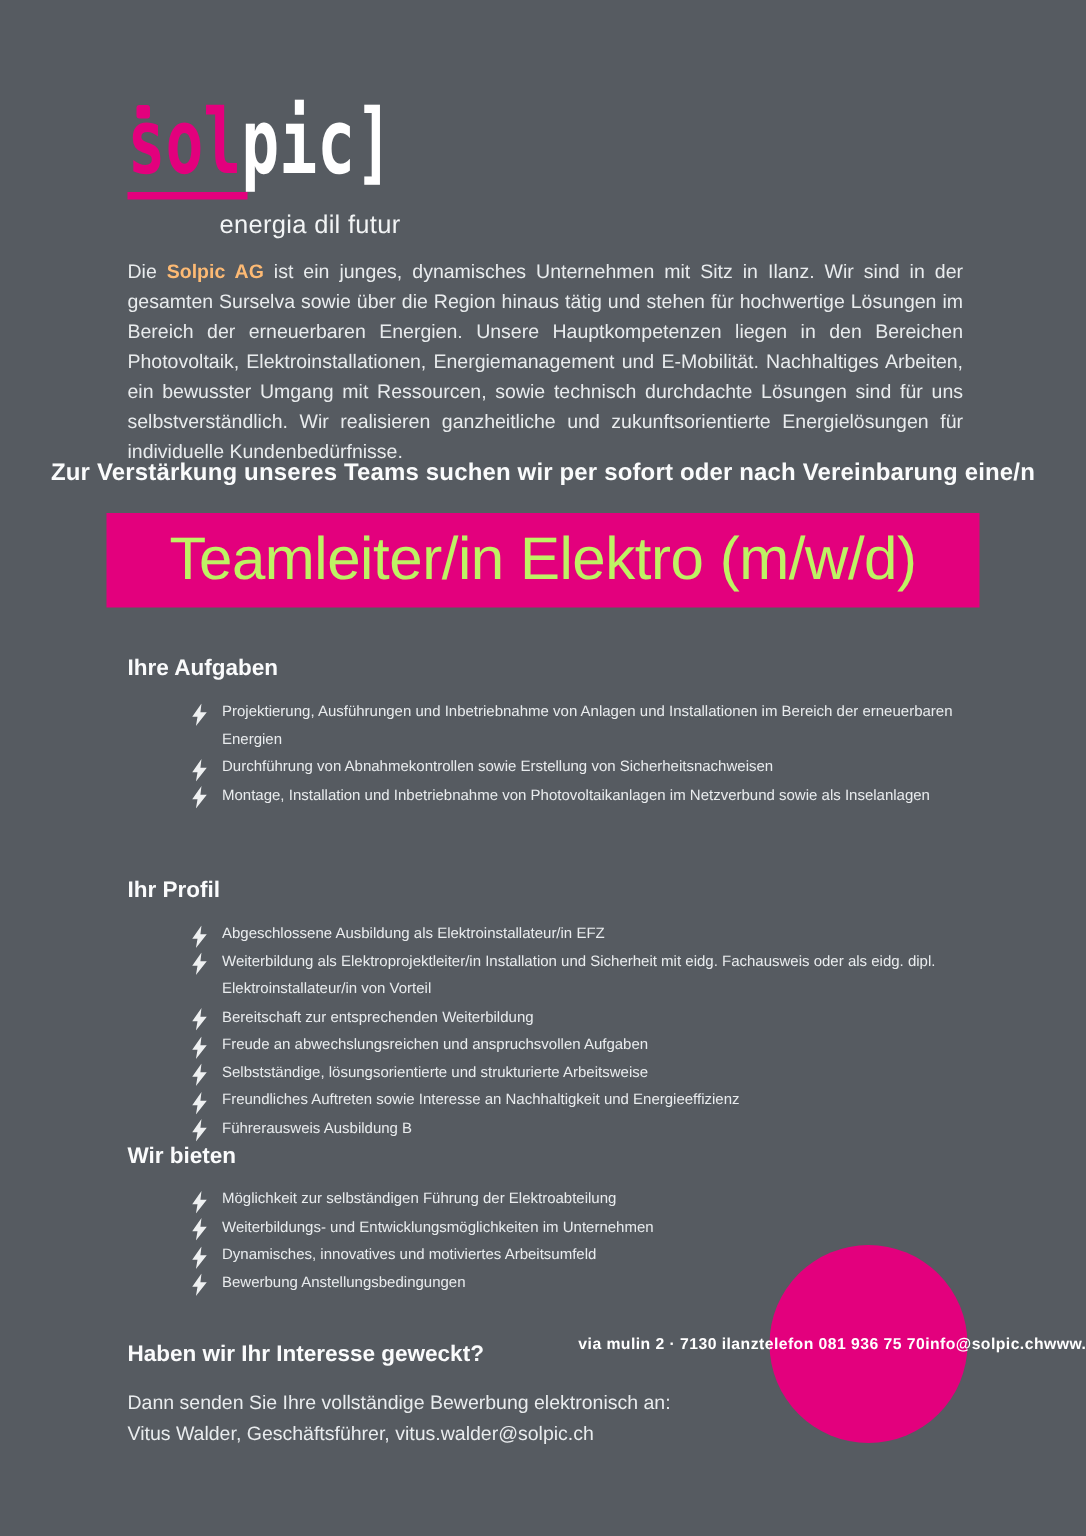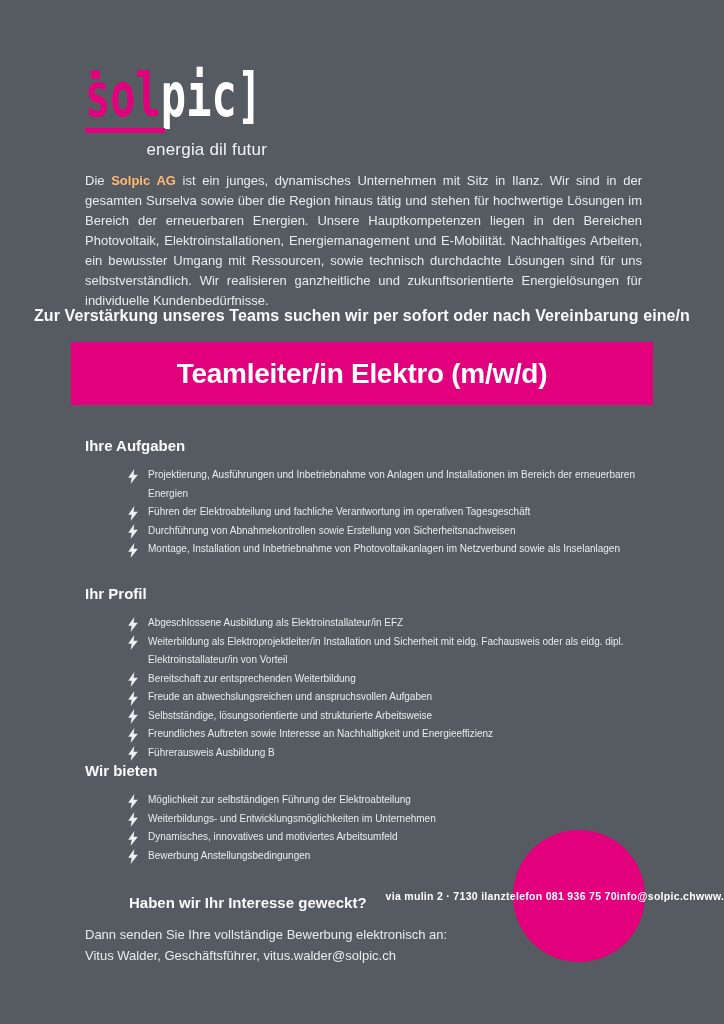--- a/index.html
+++ b/index.html
@@ -59,21 +59,21 @@
     letter-spacing:0.1px;
   }
 
   
   .banner{
     position:absolute;left:71px;top:342px;width:582px;height:63px;
     background:var(--accent);
     display:flex;align-items:center;justify-content:center;
   }
   .banner h1{
-    font-size:28px;font-weight:bold;color:#ffffff;letter-spacing:-0.3px;
+    font-size:40px;font-weight:normal;color:#bef264;letter-spacing:-0.3px;
   }
 
   
   .section{position:absolute;left:85px;width:560px;}
   .section h2{
     font-size:15px;line-height:18px;font-weight:bold;color:var(--heading);
     margin:0 0 11px 0;
   }
   .bolt-list{list-style:none;margin-left:43px;}
   .bolt-list li{
@@ -82,21 +82,21 @@
   }
   .bolt{flex:0 0 10px;display:inline-flex;padding-top:2.5px;}
   .bolt svg{display:block;fill:#eef0f1;}
   .sec-aufgaben{top:437px;}
   .sec-profil{top:585px;}
   .sec-bieten{top:762px;}
 
   
   .closing-question{
     position:absolute;left:85px;top:894px;
-    font-size:15px;font-weight:bold;color:var(--heading);margin-left:44px;
+    font-size:15px;font-weight:bold;color:var(--heading);
   }
   .closing-text{
     position:absolute;left:85px;top:924px;width:420px;
     font-size:13px;line-height:21px;
   }
 
   
   .contact-circle{
     position:absolute;left:513px;top:830px;width:132px;height:132px;
     background:var(--accent);border-radius:50%;
@@ -136,28 +136,20 @@
 
         <li>
           <span class="bolt">
             <svg width="10" height="15" viewBox="0 0 11 17">
               <path d="M7 0 L0 10 L4 10 L2.8 17 L11 6.6 L6.2 6.6 Z"></path>
             </svg>
           </span>
           <span class="item-text">Projektierung, Ausführungen und Inbetriebnahme von Anlagen und Installationen im Bereich der erneuerbaren Energien</span>
         </li>
 
-        <li>
-          <span class="bolt">
-            <svg width="10" height="15" viewBox="0 0 11 17">
-              <path d="M7 0 L0 10 L4 10 L2.8 17 L11 6.6 L6.2 6.6 Z"></path>
-            </svg>
-          </span>
-          <span class="item-text">Führen der Elektroabteilung und fachliche Verantwortung im operativen Tagesgeschäft</span>
-        </li>
 
         <li>
           <span class="bolt">
             <svg width="10" height="15" viewBox="0 0 11 17">
               <path d="M7 0 L0 10 L4 10 L2.8 17 L11 6.6 L6.2 6.6 Z"></path>
             </svg>
           </span>
           <span class="item-text">Durchführung von Abnahmekontrollen sowie Erstellung von Sicherheitsnachweisen</span>
         </li>
 

